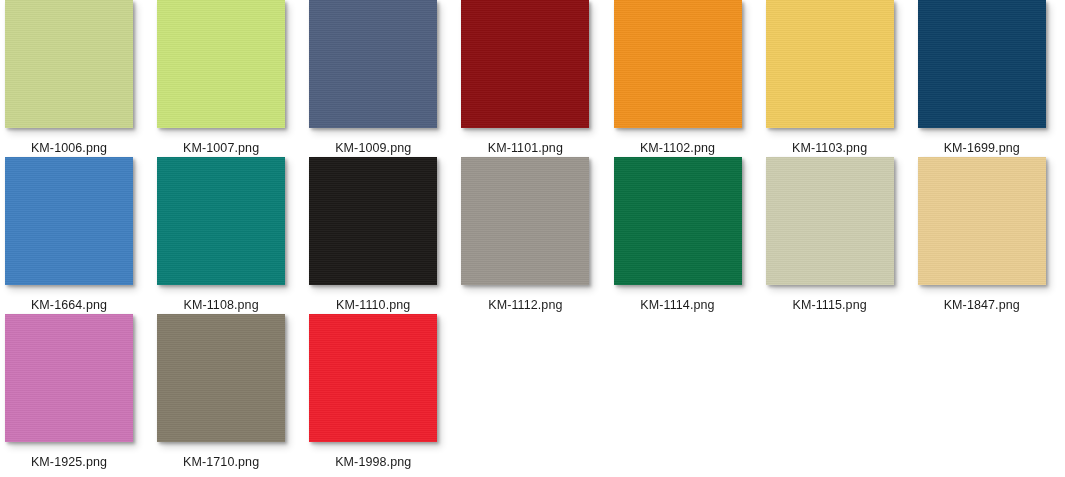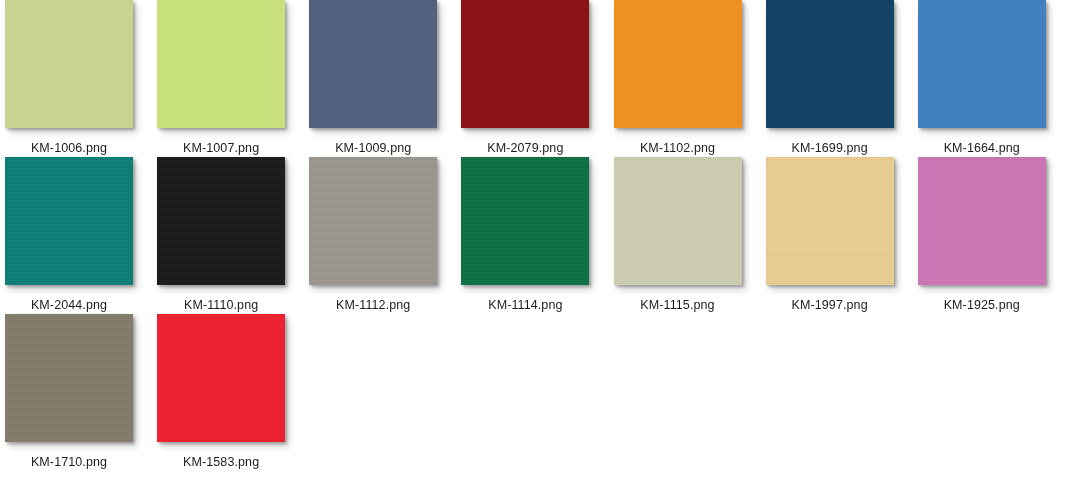--- a/index.html
+++ b/index.html
@@ -83,45 +83,51 @@
     <div class="thumb-cell">
       <div class="swatch-wrap">
         <div class="swatch" style="background-color: rgb(80, 96, 127);"></div>
       </div>
       <div class="thumb-label">KM-1009.png</div>
     </div>
     <div class="thumb-cell">
       <div class="swatch-wrap">
         <div class="swatch" style="background-color: rgb(139, 15, 18);"></div>
       </div>
-      <div class="thumb-label">KM-2079.png</div>
+      <div class="thumb-label">KM-1101.png</div>
     </div>
     <div class="thumb-cell">
       <div class="swatch-wrap">
         <div class="swatch" style="background-color: rgb(240, 145, 31);"></div>
       </div>
       <div class="thumb-label">KM-1102.png</div>
+    </div>
+    <div class="thumb-cell">
+      <div class="swatch-wrap">
+        <div class="swatch" style="background-color: rgb(240, 203, 95);"></div>
+      </div>
+      <div class="thumb-label">KM-1103.png</div>
     </div>
     <div class="thumb-cell">
       <div class="swatch-wrap">
         <div class="swatch" style="background-color: rgb(15, 65, 102);"></div>
       </div>
       <div class="thumb-label">KM-1699.png</div>
     </div>
     <div class="thumb-cell">
       <div class="swatch-wrap">
         <div class="swatch" style="background-color: rgb(65, 128, 192);"></div>
       </div>
       <div class="thumb-label">KM-1664.png</div>
     </div>
     <div class="thumb-cell">
       <div class="swatch-wrap">
         <div class="swatch" style="background-color: rgb(11, 126, 118);"></div>
       </div>
-      <div class="thumb-label">KM-2044.png</div>
+      <div class="thumb-label">KM-1108.png</div>
     </div>
     <div class="thumb-cell">
       <div class="swatch-wrap">
         <div class="swatch" style="background-color: rgb(28, 26, 24);"></div>
       </div>
       <div class="thumb-label">KM-1110.png</div>
     </div>
     <div class="thumb-cell">
       <div class="swatch-wrap">
         <div class="swatch" style="background-color: rgb(155, 150, 142);"></div>
@@ -137,33 +143,33 @@
     <div class="thumb-cell">
       <div class="swatch-wrap">
         <div class="swatch" style="background-color: rgb(205, 205, 176);"></div>
       </div>
       <div class="thumb-label">KM-1115.png</div>
     </div>
     <div class="thumb-cell">
       <div class="swatch-wrap">
         <div class="swatch" style="background-color: rgb(233, 205, 146);"></div>
       </div>
-      <div class="thumb-label">KM-1997.png</div>
+      <div class="thumb-label">KM-1847.png</div>
     </div>
     <div class="thumb-cell">
       <div class="swatch-wrap">
         <div class="swatch" style="background-color: rgb(204, 117, 182);"></div>
       </div>
       <div class="thumb-label">KM-1925.png</div>
     </div>
     <div class="thumb-cell">
       <div class="swatch-wrap">
         <div class="swatch" style="background-color: rgb(132, 124, 106);"></div>
       </div>
       <div class="thumb-label">KM-1710.png</div>
     </div>
     <div class="thumb-cell">
       <div class="swatch-wrap">
         <div class="swatch" style="background-color: rgb(238, 31, 45);"></div>
       </div>
-      <div class="thumb-label">KM-1583.png</div>
+      <div class="thumb-label">KM-1998.png</div>
     </div>
   </div>
 
 </body></html>

